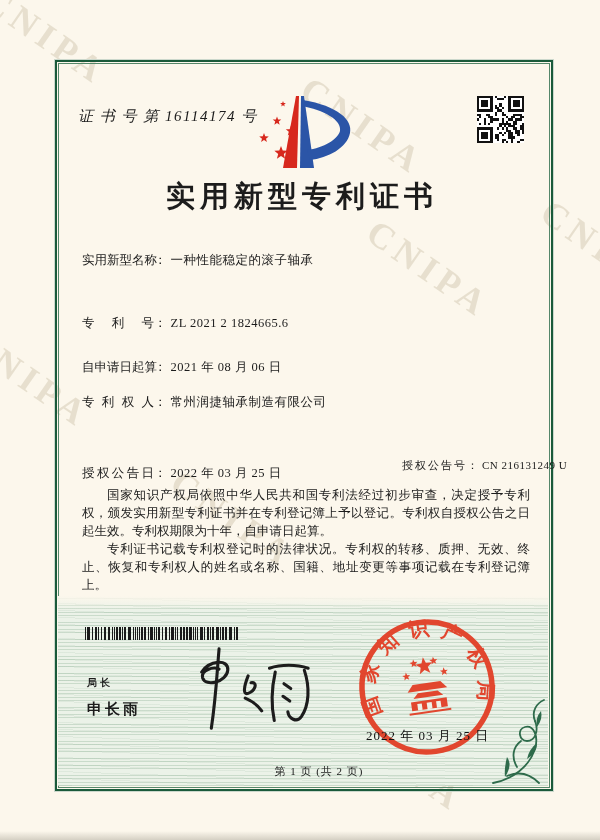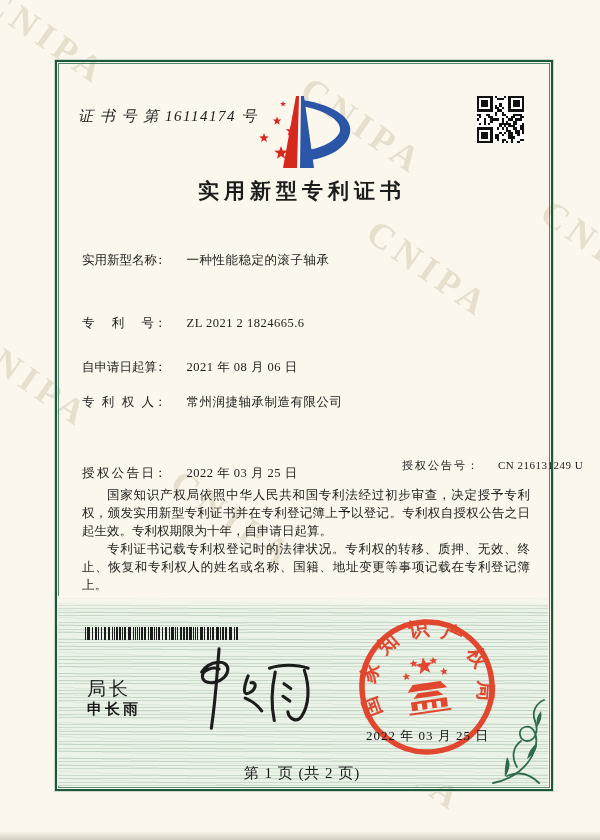--- a/index.html
+++ b/index.html
@@ -18,51 +18,51 @@
   .frame{
     position:absolute; left:55px; top:60px; width:494px; height:727px;
     border:2px solid #1a5a3a; box-shadow:0 0 0 1px #ccd8cc;
   }
   .frame-inner{position:absolute; inset:1px; border:1px solid #55876a;}
   .cert-no{position:absolute; left:78px; top:107px; font-size:15px; letter-spacing:1.5px;font-style:italic;}
   .logo{position:absolute; left:250px; top:90px;}
   .qr{position:absolute; left:477px; top:96px;}
   .title{
     position:absolute; left:55px; width:494px; top:177px; text-align:center;
-    font-size:21px; font-weight:700; letter-spacing:5px;
+    font-size:29px; font-weight:700; letter-spacing:5px;
   }
   .frow{position:absolute; left:82px; font-size:12.5px; white-space:nowrap;}
   .flabel{display:inline-block; width:72px; text-align:justify; text-align-last:justify; vertical-align:bottom;margin-top:7px;}
-  .fvalue{margin-left:20px; letter-spacing:0.5px;}
+  .fvalue{margin-left:4px; letter-spacing:0.5px;}
   .grant-no{position:absolute; left:320px; top:0; font-size:11px;}
   .grant-no .glabel{letter-spacing:2px;}
   .paras{
     position:absolute; left:82px; top:486px; width:448px;
     font-size:12.5px; line-height:18px; text-align:justify;
   }
   .paras p{margin:0; text-indent:2em;}
   .bottom-section{
     position:absolute; left:58px; top:596px; width:490px; height:190px;
     background-color:#ebf2e8;
     background-image:
       repeating-linear-gradient(0deg, rgba(124,165,134,0.30) 0px, rgba(124,165,134,0.30) 0.8px, transparent 0.8px, transparent 3.4px),
       repeating-linear-gradient(2deg, rgba(124,165,134,0.12) 0px, rgba(124,165,134,0.12) 1px, transparent 1px, transparent 7px);
   }
   .bottom-section::before{
     content:""; position:absolute; left:0; top:0; right:0; height:14px;
     background:linear-gradient(to bottom, #fcf7ec, rgba(252,247,236,0));
   }
   .barcode{position:absolute; left:85px; top:627px;}
-  .sig-title{position:absolute; left:87px; top:676px; font-family:"Liberation Sans","DejaVu Sans",sans-serif; font-weight:400; font-size:19px; letter-spacing:3px;}
+  .sig-title{position:absolute; left:87px; top:676px; font-family:"Liberation Sans","DejaVu Sans",sans-serif; font-weight:700; font-size:10px; letter-spacing:3px;}
   .sig-name{position:absolute; left:87px; top:700px; font-family:"Liberation Sans","DejaVu Sans",sans-serif; font-weight:600; font-size:15px; letter-spacing:3px;}
   .signature{position:absolute; left:182px; top:643px;}
   .seal{position:absolute; left:356px; top:616px; opacity:0.93;}
   .seal-date{position:absolute; left:366px; top:727px; font-size:13px; letter-spacing:1px; color:#101010; z-index:5;}
   .flourish{position:absolute; left:487px; top:697px; z-index:4;}
-  .page-no{position:absolute; left:55px; width:494px; top:764px; text-align:center; font-size:15px; letter-spacing:1px;}
+  .page-no{position:absolute; left:55px; width:494px; top:764px; text-align:center; font-size:11px; letter-spacing:1px;padding-left:17px;}
   .note{position:absolute; left:55px; width:494px; top:800px; text-align:center; font-size:13px; letter-spacing:2px;}
   .bottom-shade{position:absolute; left:0; top:831px; width:600px; height:9px;
     background:linear-gradient(to bottom, rgba(252,247,236,0), rgba(140,135,120,0.35));}
 </style>
 </head>
 <body>
 
 <div class="page">
 
   <span class="wm" style="left:-25px; top:15px;">CNIPA</span>

